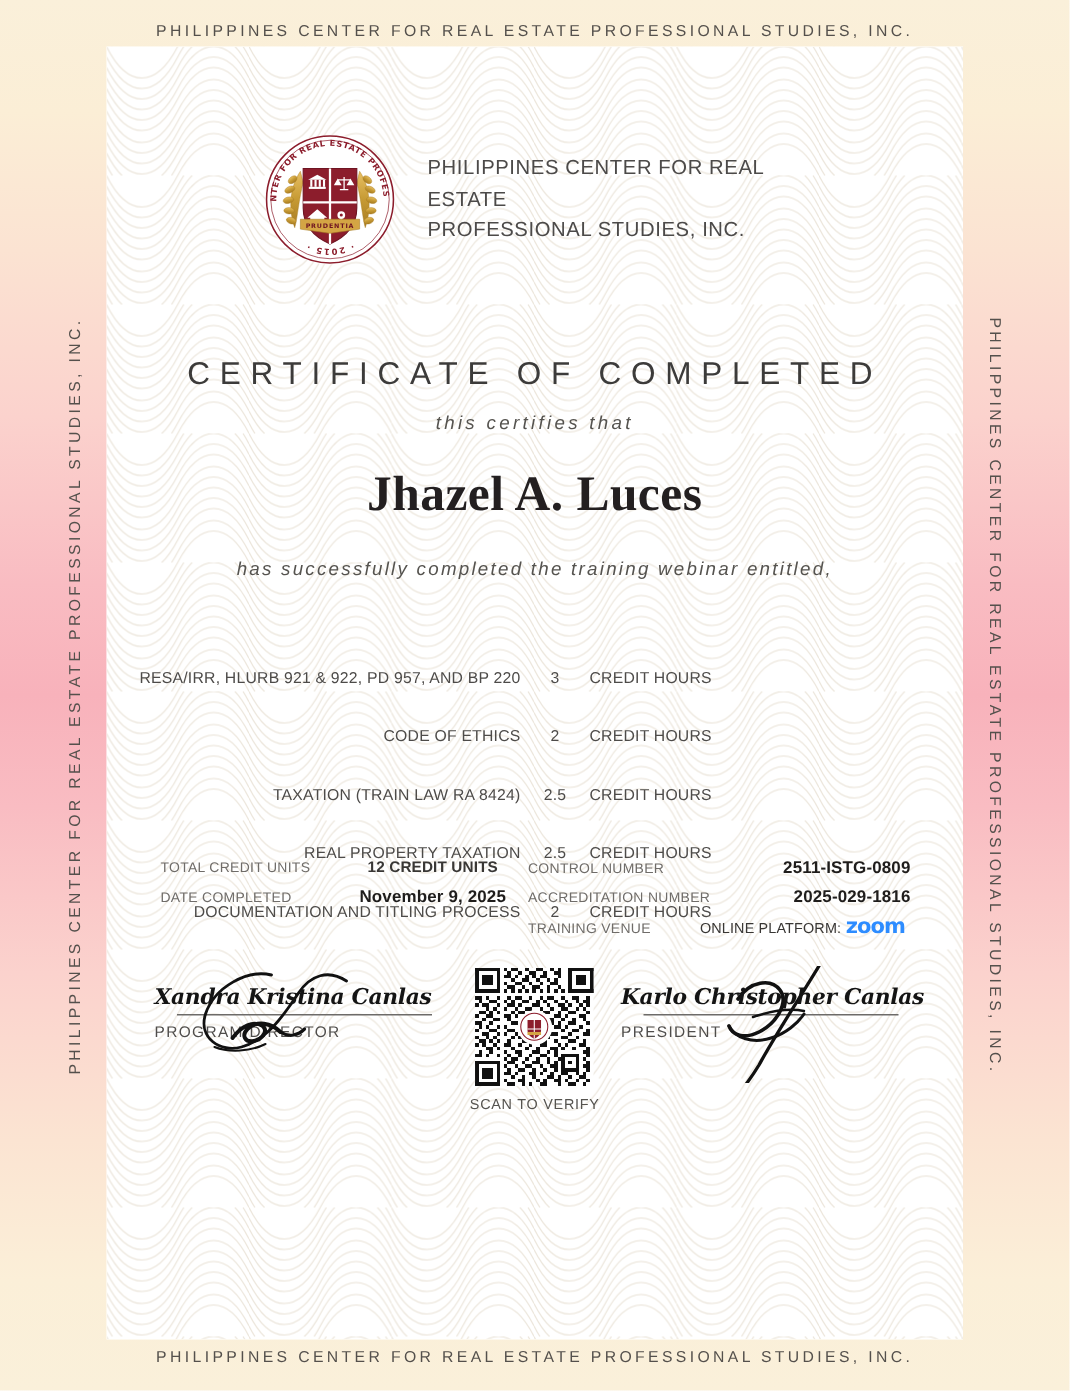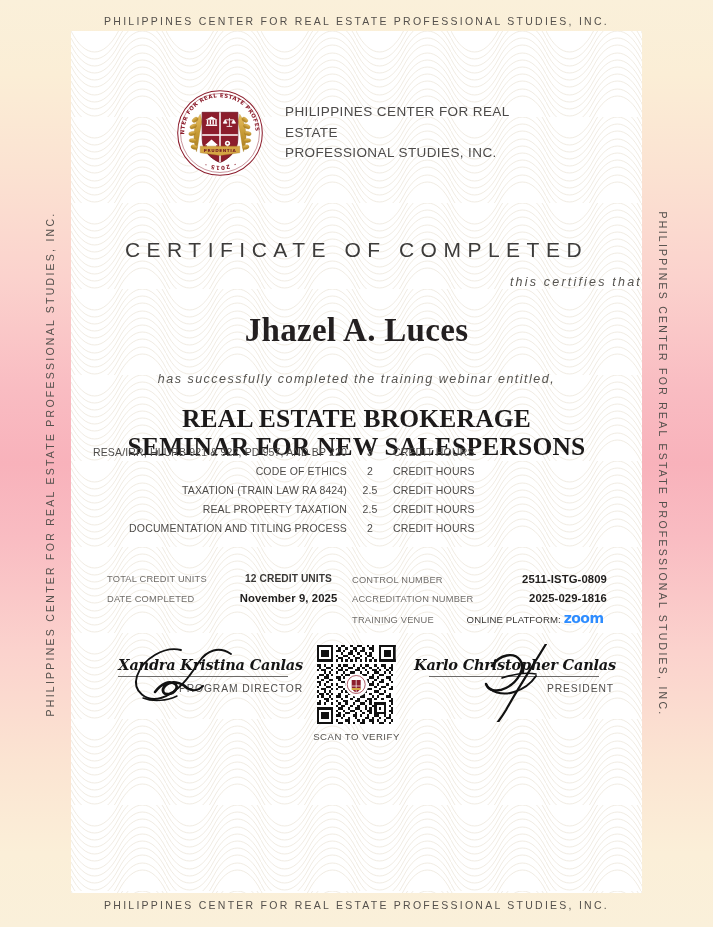--- a/index.html
+++ b/index.html
@@ -111,21 +111,21 @@
     top: 207px; left: 0; width: 100%;
     text-align: center;
     font-size: 21px;
     letter-spacing: 6.5px;
     color: #3c3b3a;
     font-weight: 400;
   }
   .certifies {
     position: absolute;
     top: 244px; left: 0; width: 100%;
-    text-align: right;
+    text-align: center;
     font-style: italic;
     font-size: 12.5px;
     letter-spacing: 2.2px;
     color: #55534f;
   }
   .recipient {
     position: absolute;
     top: 281px; left: 0; width: 100%;
     text-align: center;
     font-family: "Liberation Serif", serif;
@@ -156,20 +156,21 @@
   }
 
   
   .subjects {
     position: absolute;
     top: 412px;
     left: 0;
     width: 100%;
     display: flex;
     flex-direction: column;
+    gap: 20px;
   }
   .subject-row {
     display: flex;
     align-items: baseline;
     font-size: 10.5px;
     color: #4d4b49;
     line-height: 19px;
     letter-spacing: 0.15px;
   }
   .subject-name { width: 276px; text-align: right; padding-right: 0; }
@@ -241,21 +242,21 @@
   .sign-area {
     position: absolute;
     top: 625px;
     left: 0;
     width: 100%;
     height: 130px;
   }
   .sign-block {
     position: absolute;
     width: 200px;
-    text-align: right;
+    text-align: left;
   }
   .sign-left  { left: 32px;  }
   .sign-right { right: 28px; }
 
   .sig-svg { position: absolute; left: 0; top: -12px; width: 200px; height: 78px; }
 
   .sign-name {
     position: relative;
     font-family: "DejaVu Serif", serif;
     font-style: italic;
@@ -429,24 +430,20 @@
       <div class="org-name">
         <div>PHILIPPINES CENTER FOR REAL ESTATE</div>
         <div>PROFESSIONAL STUDIES, INC.</div>
       </div>
     </div>
 
     <div class="cert-title">CERTIFICATE OF COMPLETED</div>
     <div class="certifies">this certifies that</div>
     <div class="recipient">Jhazel A. Luces</div>
     <div class="completed-line">has successfully completed the training webinar entitled,</div>
-    <div class="webinar-title">
-      <div>REAL ESTATE BROKERAGE</div>
-      <div>SEMINAR FOR NEW SALESPERSONS</div>
-    </div>
 
     <div class="subjects" id="subjects-table">
         <div class="subject-row">
           <div class="subject-name">RESA/IRR, HLURB 921 &amp; 922, PD 957, AND BP 220</div>
           <div class="subject-hours">3</div>
           <div class="subject-unit">CREDIT HOURS</div>
         </div>
         <div class="subject-row">
           <div class="subject-name">CODE OF ETHICS</div>
           <div class="subject-hours">2</div>

